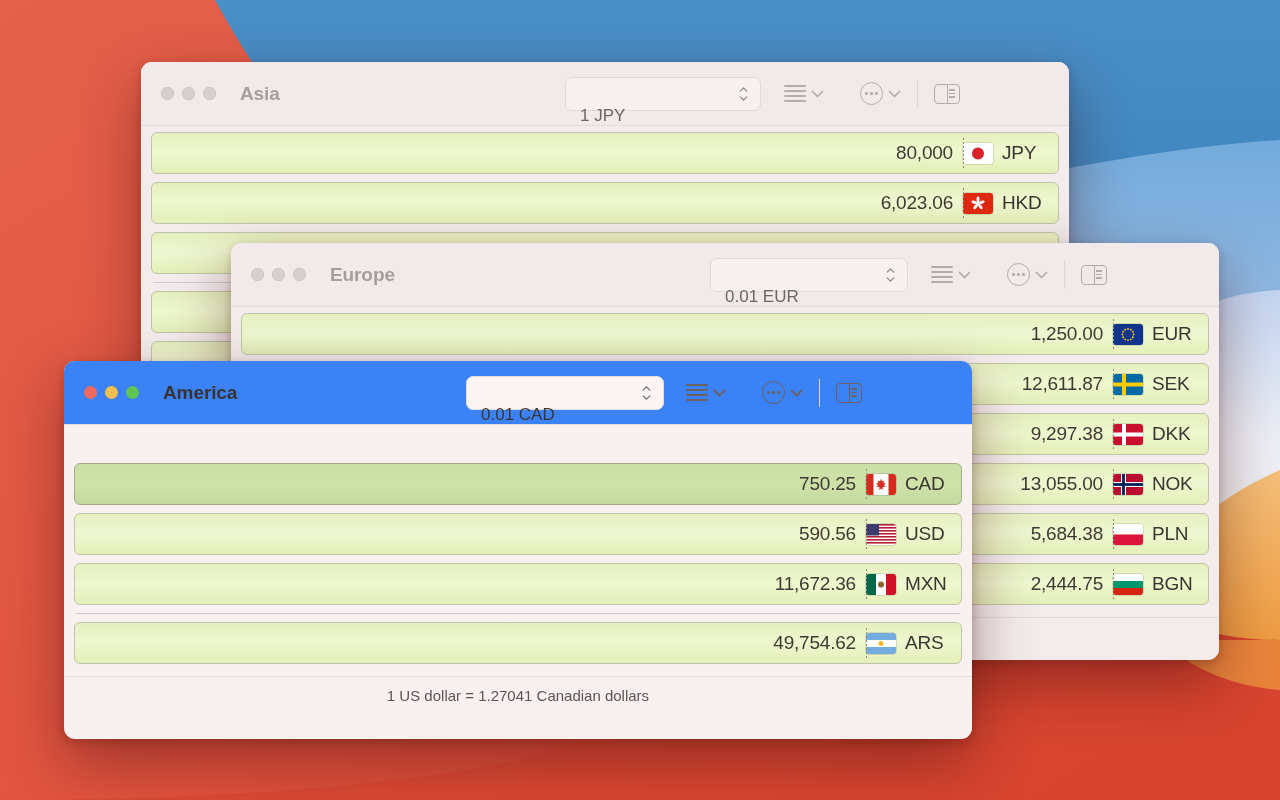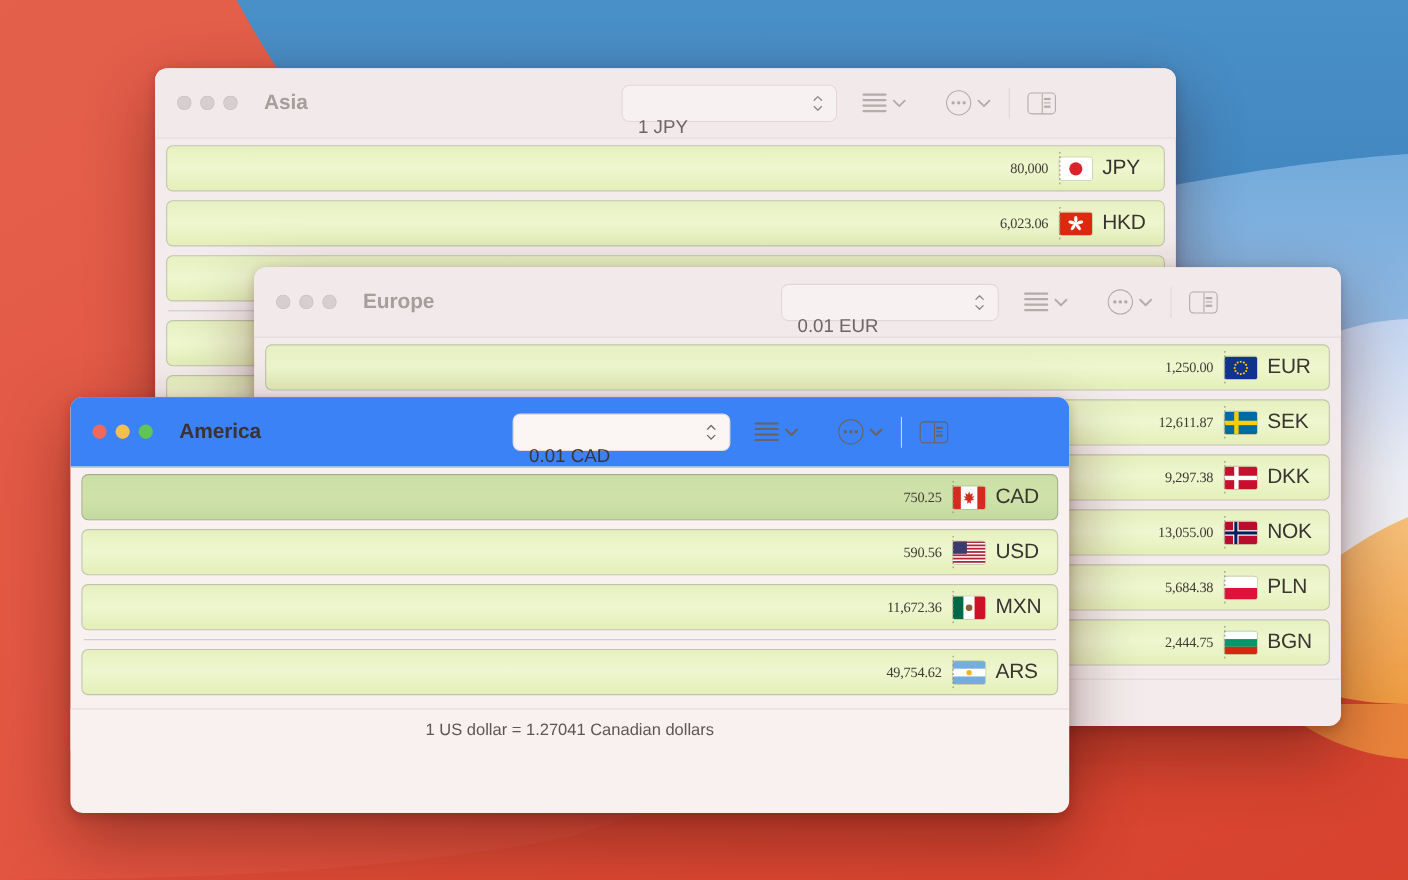--- a/index.html
+++ b/index.html
@@ -113,24 +113,25 @@
     border-radius:6px;
     border:1px solid #bfc5a8;
     background:linear-gradient(180deg,#e6f0bf 0%, #eef7cf 48%, #e4efb9 100%);
     display:flex; align-items:center; justify-content:flex-end;
     padding-right:8px;
     position:relative;
   }
   .row.selected {
     background:linear-gradient(180deg,#cadfa5 0%, #cfe2aa 50%, #c3daa0 100%);
     border-color:#a3ad8b;
+    margin-top:32px;
   }
   .amount {
-    font-size:13px; color:#403a33; letter-spacing:-.2px;
-    white-space:nowrap; padding-right:10px;font-family:Liberation Serif, serif;
+    font-size:19px; color:#403a33; letter-spacing:-.2px;
+    white-space:nowrap; padding-right:10px;
   }
   .dotsep {
     position:absolute; top:5px; bottom:5px;
     width:1px;
     background-image:linear-gradient(to bottom,#8e8d72 0 2px, transparent 2px 4px);
     background-size:1px 4px;
   }
   .flagcur { display:flex; align-items:center; gap:9px; }
   .flag {
     width:30px; height:21px; border-radius:3px; overflow:hidden;

